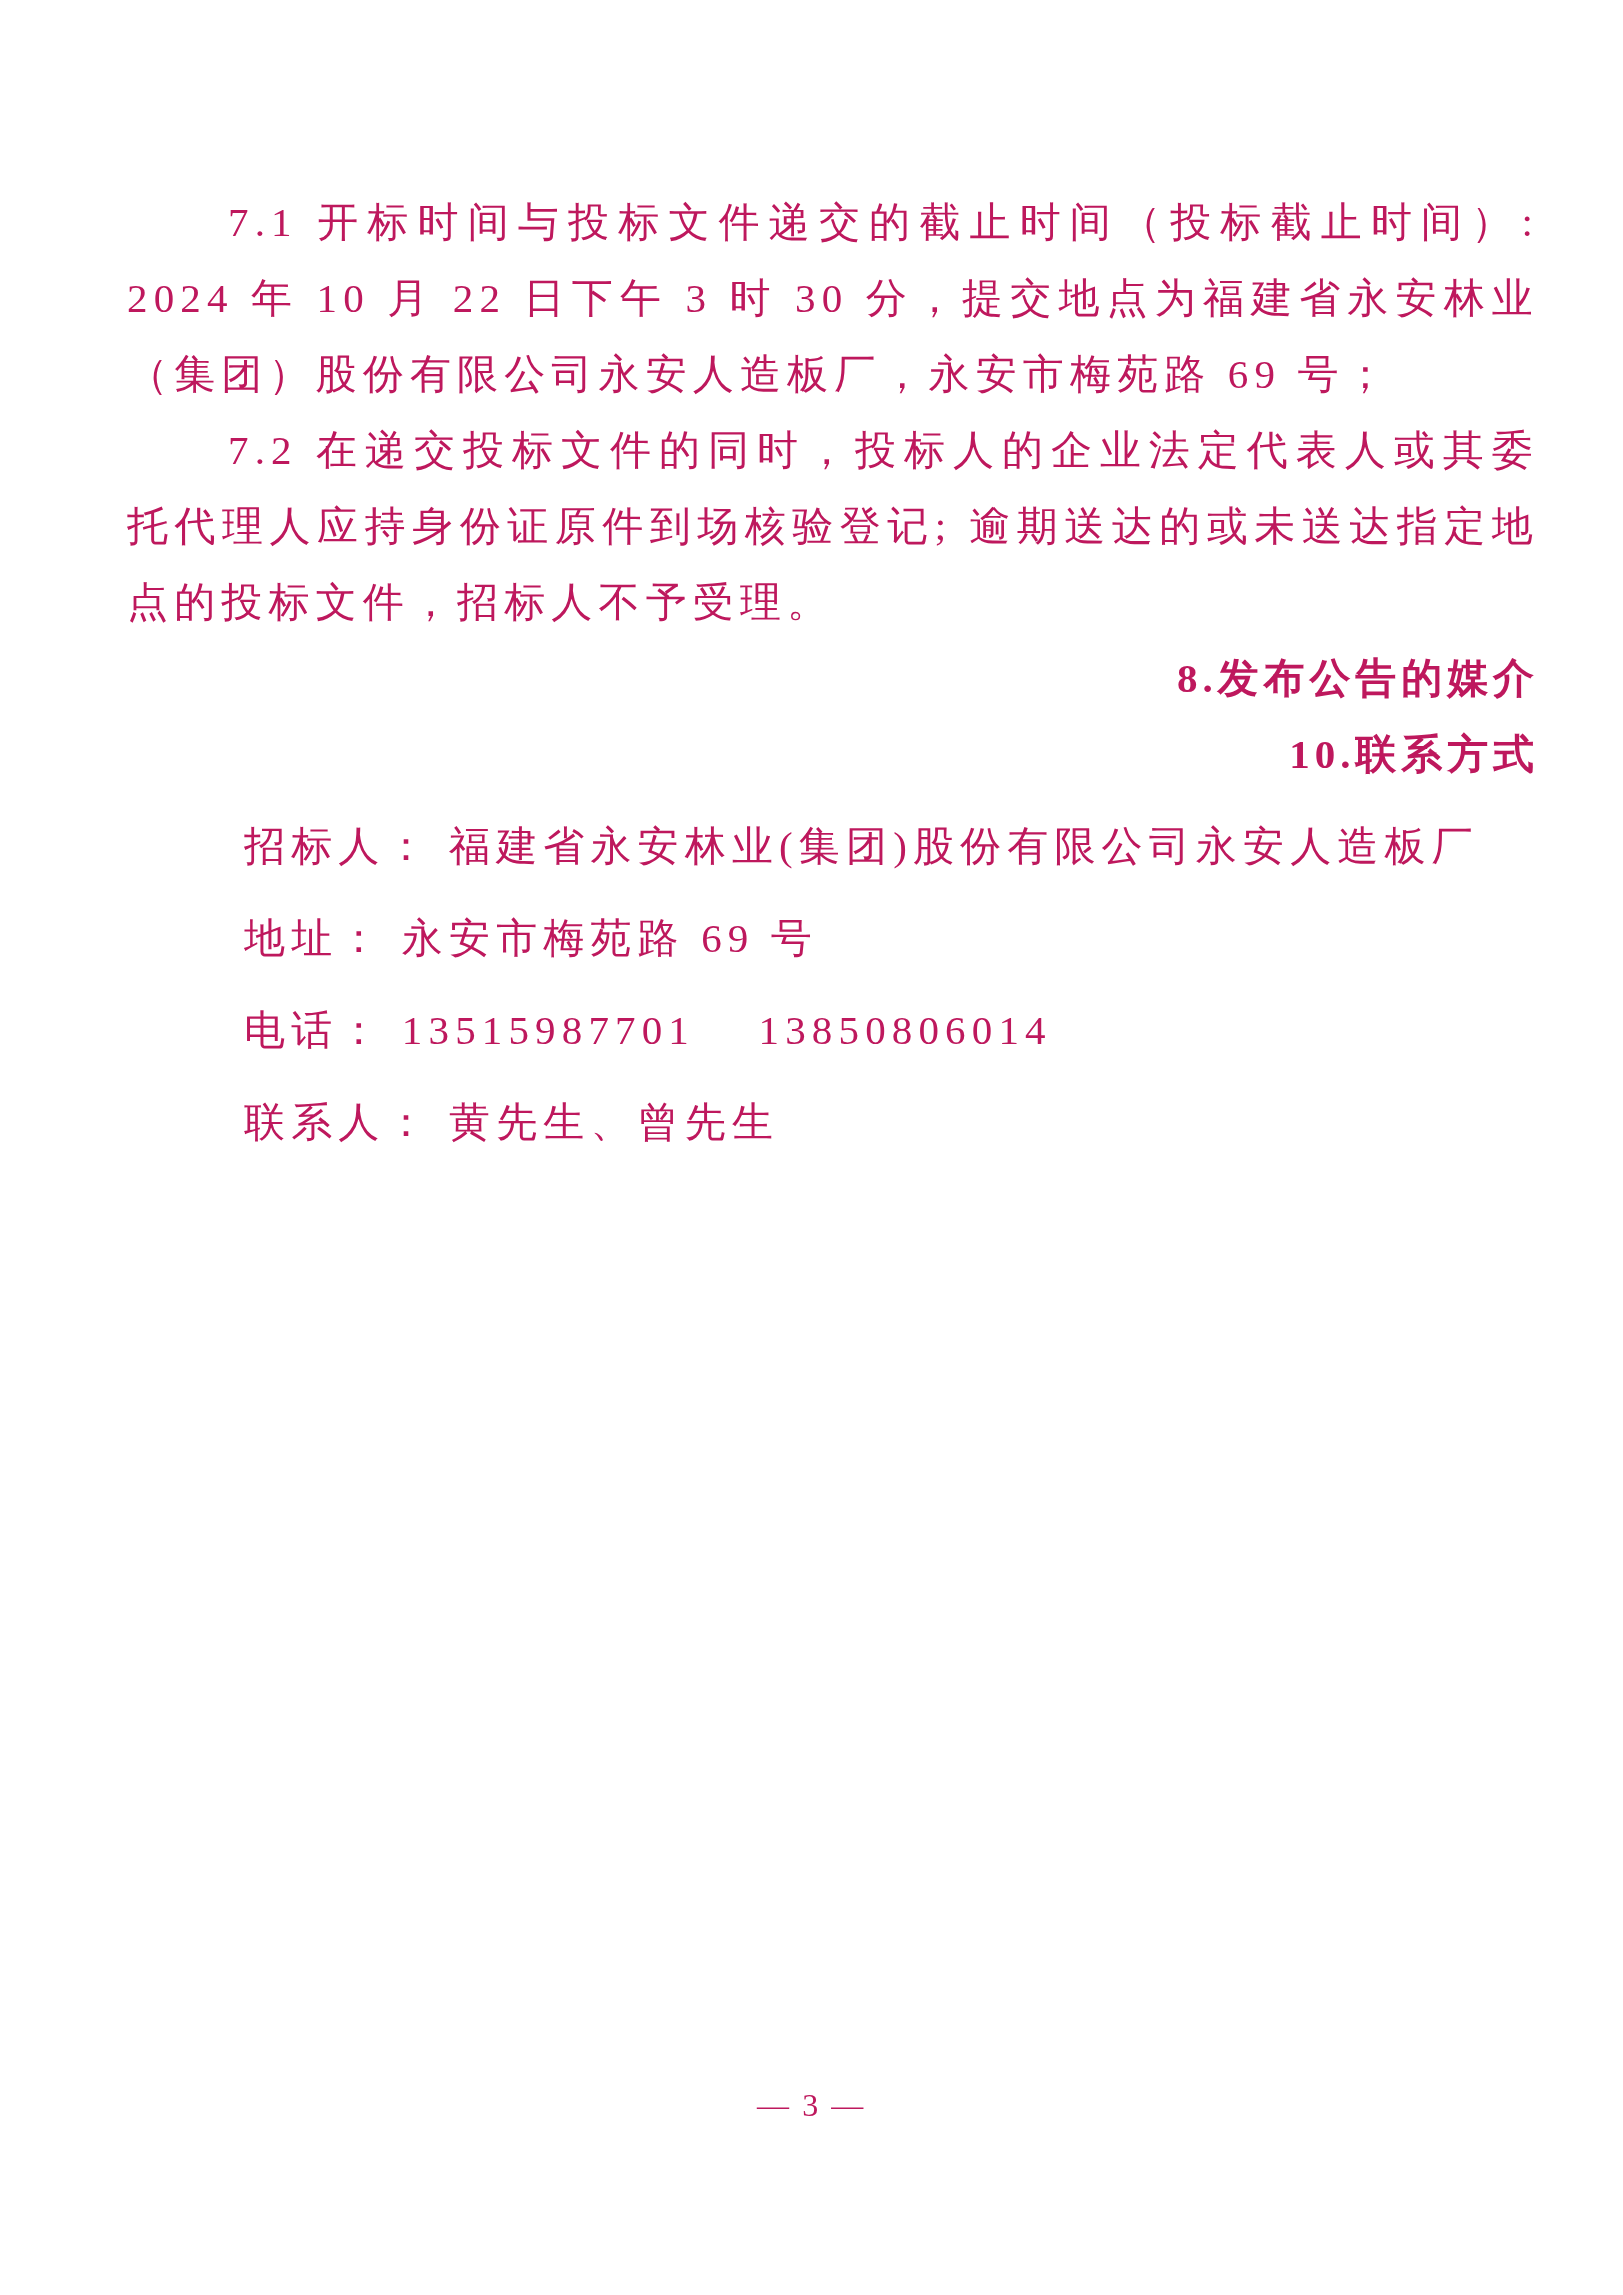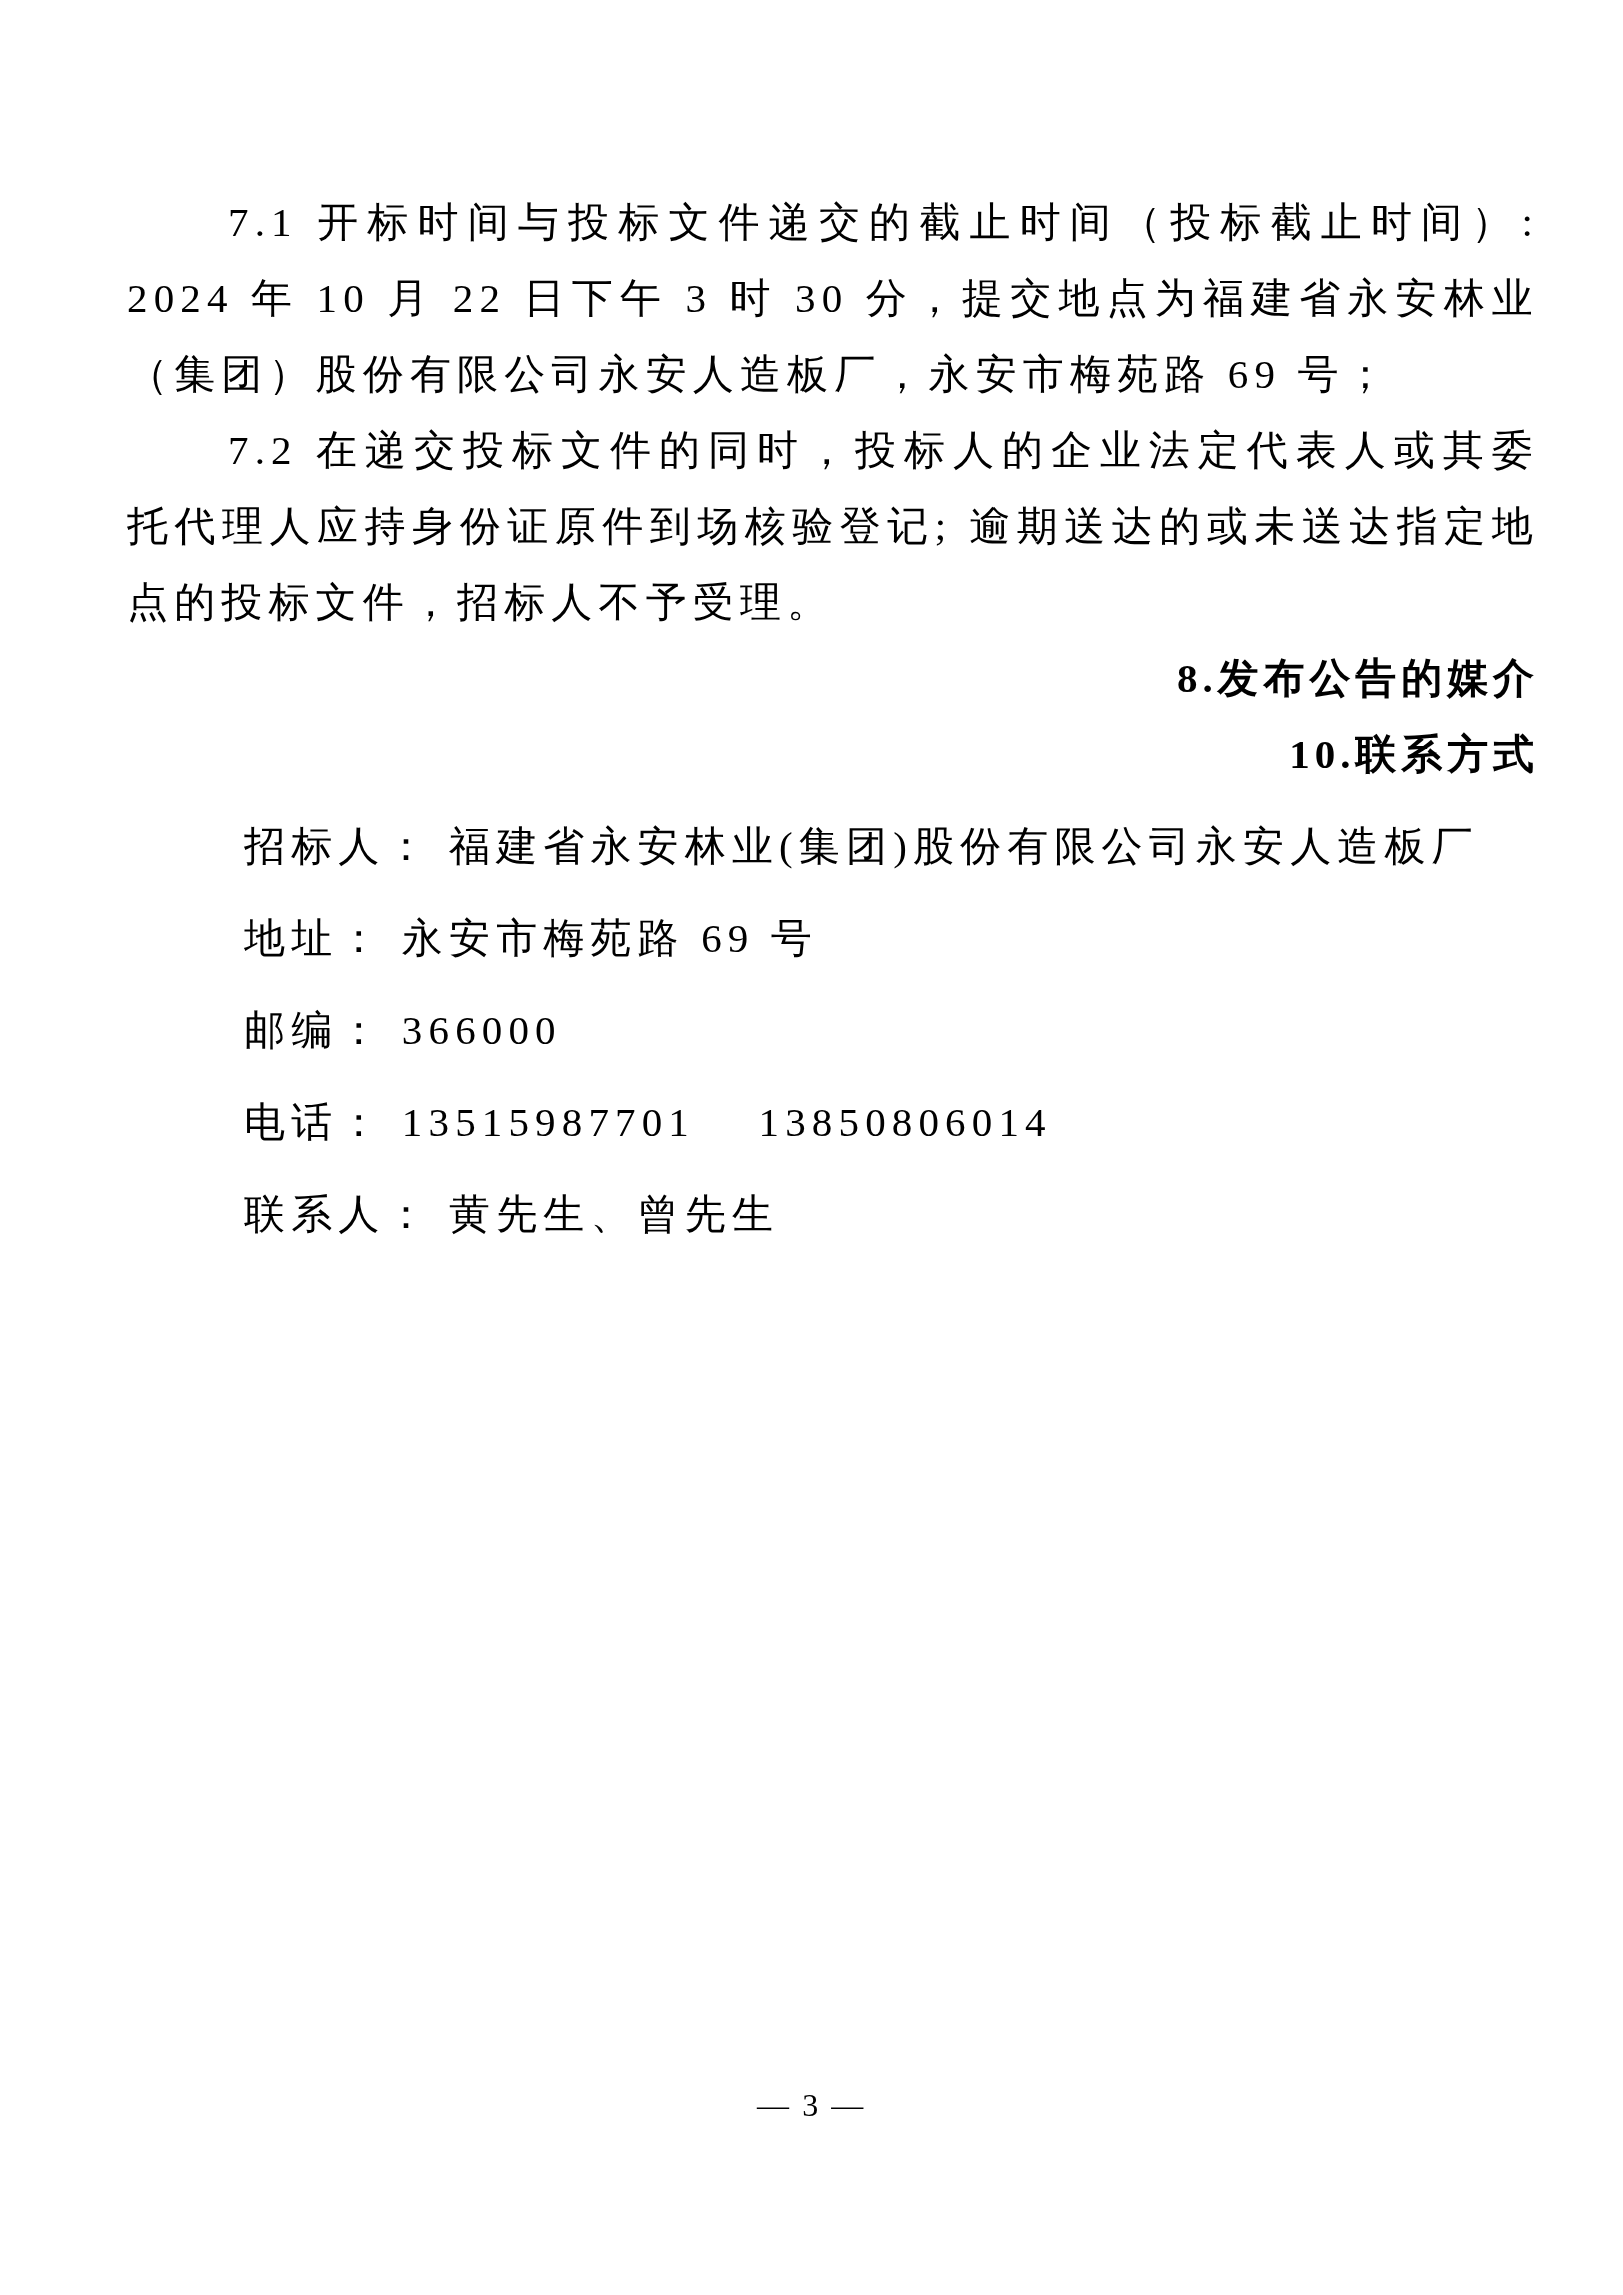--- a/index.html
+++ b/index.html
@@ -6,21 +6,21 @@
     margin: 0;
     padding: 0;
     background: #e9e9e9;
   }
   .page {
     position: relative;
     width: 1623px;
     height: 2295px;
     margin: 0 auto;
     background: #ffffff;
-    color: #000000;
+    color: #be185d;
     font-family: "Liberation Serif", "DejaVu Serif", serif;
     overflow: hidden;
   }
   .doc-body {
     position: absolute;
     left: 127px;
     top: 184px;
     width: 1412px;
     font-size: 41px;
     line-height: 76px;
@@ -71,21 +71,20 @@
     <p class="heading">8.发布公告的媒介</p>
 
 
 
 
     <p class="heading">10.联系方式</p>
 
     <div class="contact-block">
       <p class="contact-line">招标人： 福建省永安林业(集团)股份有限公司永安人造板厂</p>
       <p class="contact-line">地址： 永安市梅苑路 69 号</p>
-      <p class="contact-line">邮编： 366000</p>
       <p class="contact-line">电话： 13515987701　 13850806014</p>
       <p class="contact-line">联系人： 黄先生、曾先生</p>
     </div>
 
   </div>
 
   <div class="page-footer">
     <span>— 3 —</span>
   </div>
 </div>

